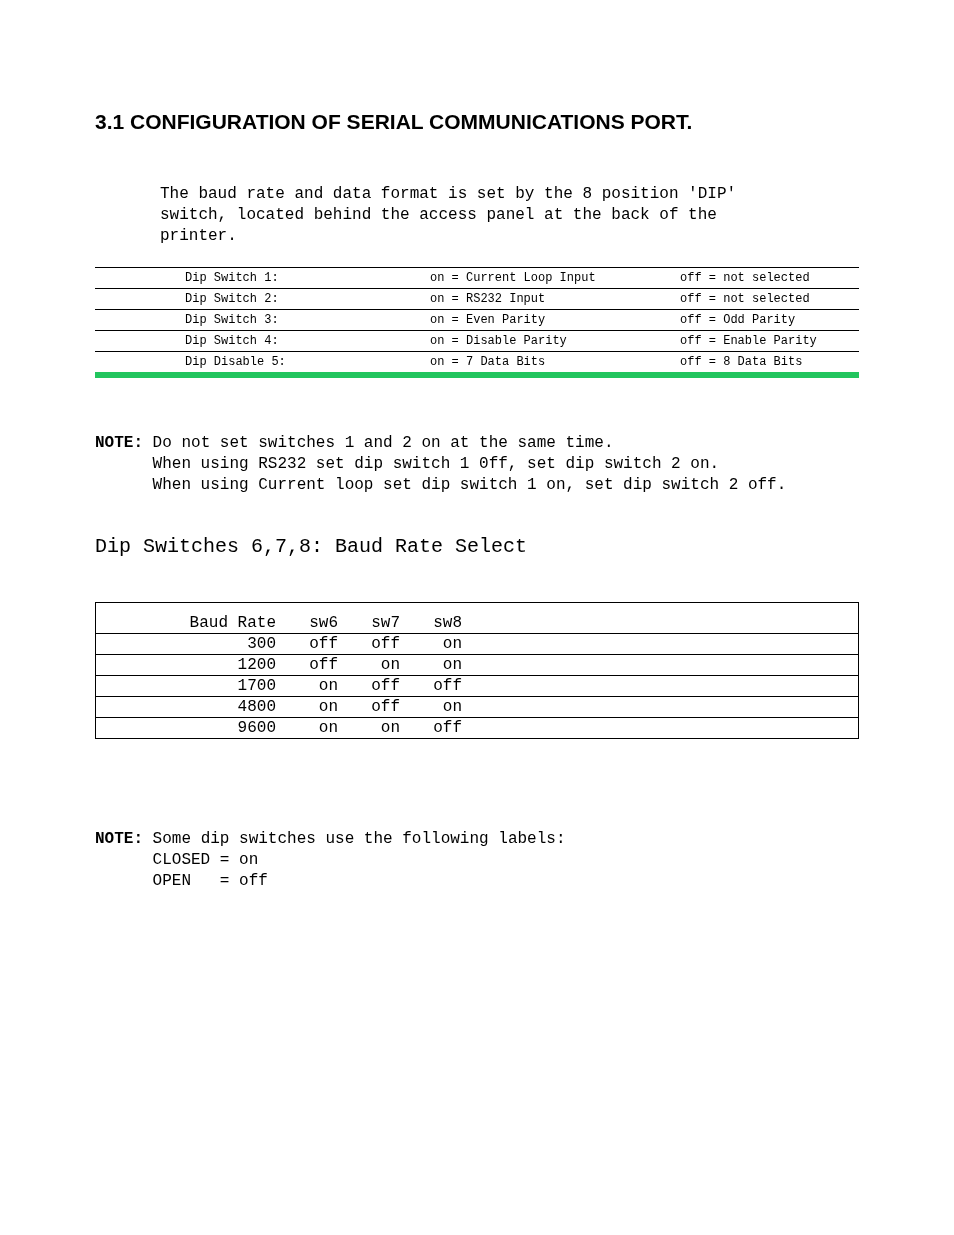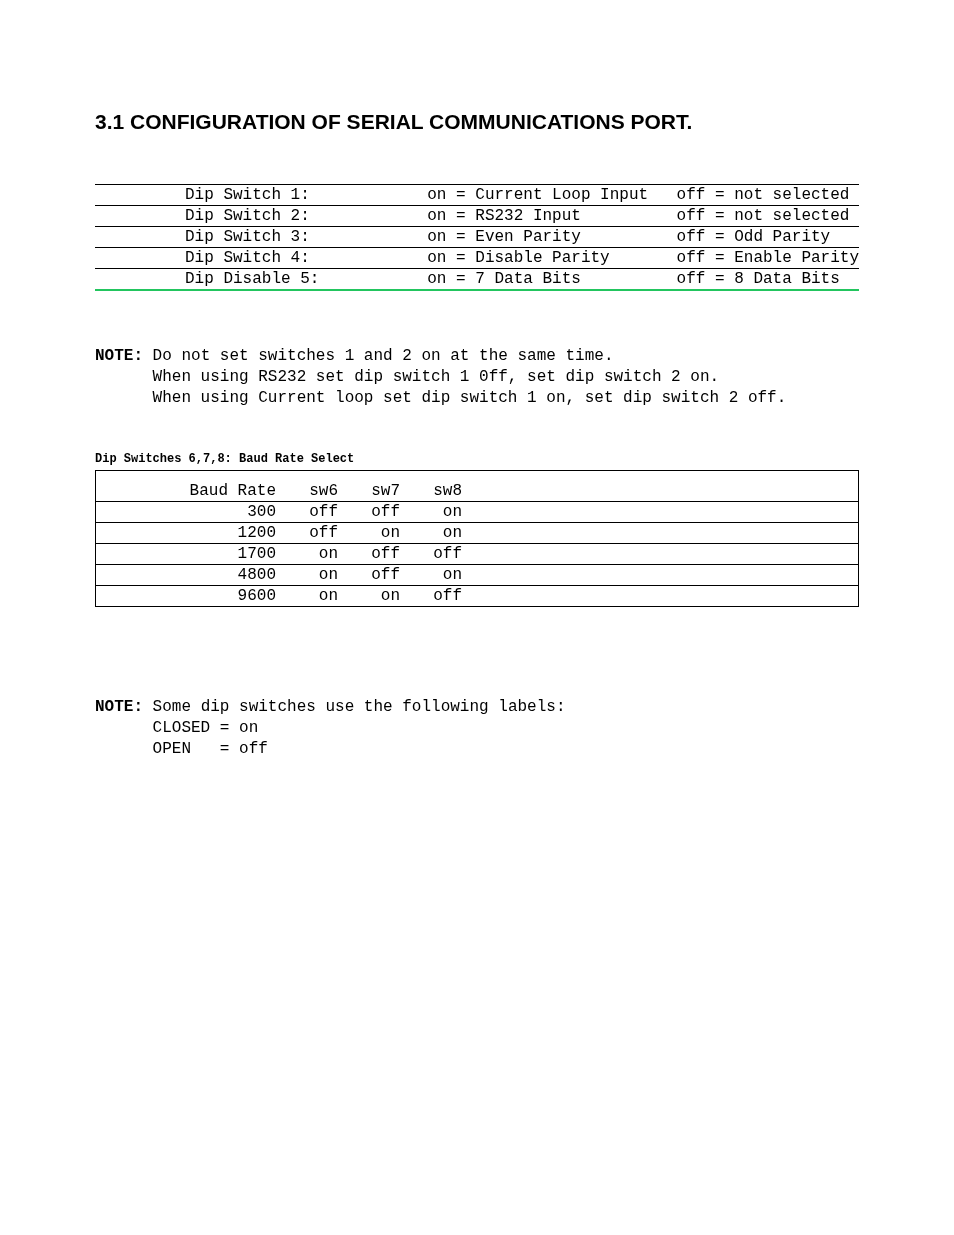--- a/index.html
+++ b/index.html
@@ -27,42 +27,43 @@
     line-height: 21px;
     white-space: pre;
   }
   .para1 { margin-left: 65px; margin-bottom: 20px; }
   .para2 { margin-left: 65px; margin-bottom: 30px; }
 
   table.switch-table {
     border-collapse: collapse;
     width: 100%;
     font-family: "Courier New", Courier, monospace;
-    font-size: 16px;
+    font-size: 12px;
     border-top: 1px solid #000;
-    border-bottom: 2px solid #22c55e;
+    border-bottom: 6px solid #22c55e;
     margin-top: 17px;
   }
   table.switch-table td {
     border-top: 1px solid #000;
     padding: 0;
     line-height: 20px;
     white-space: pre;
   }
   table.switch-table td:first-child { padding-left: 90px; width: 245px; }
   table.switch-table td:nth-child(2) { width: 250px; }
   table.switch-table td:nth-child(3) { }
 
   .note-block { margin-top: 55px; margin-bottom: 40px; }
   .note-label { font-weight: bold; }
 
   .subheading {
-    font-weight: bold;
-    font-size: 12px;
+    font-weight: normal;
+    font-size: 20px;
     margin-top: 15px;
+    margin-bottom: 45px;
   }
 
   table.baud-table {
     border-collapse: collapse;
     width: 100%;
     font-family: "Courier New", Courier, monospace;
     font-size: 16px;
     border: 1px solid #000;
   }
   table.baud-table tr:first-child td { border-top: none; padding-top: 10px; }
@@ -79,20 +80,23 @@
 
   .note2-block { margin-top: 90px; }
 </style>
 </head>
 <body>
 
 <div class="page">
 
   <div class="heading">3.1  CONFIGURATION OF SERIAL COMMUNICATIONS PORT.</div>
 
+  <div class="mono para1">The baud rate and data format is set by the 8 position 'DIP'
+switch, located behind the access panel at the back of the
+printer.</div>
 
   <table class="switch-table">
     <tbody id="switch-body">
         <tr>
           <td>Dip Switch 1:</td>
           <td>on = Current Loop Input</td>
           <td>off = not selected</td>
         </tr>
         <tr>
           <td>Dip Switch 2:</td>

